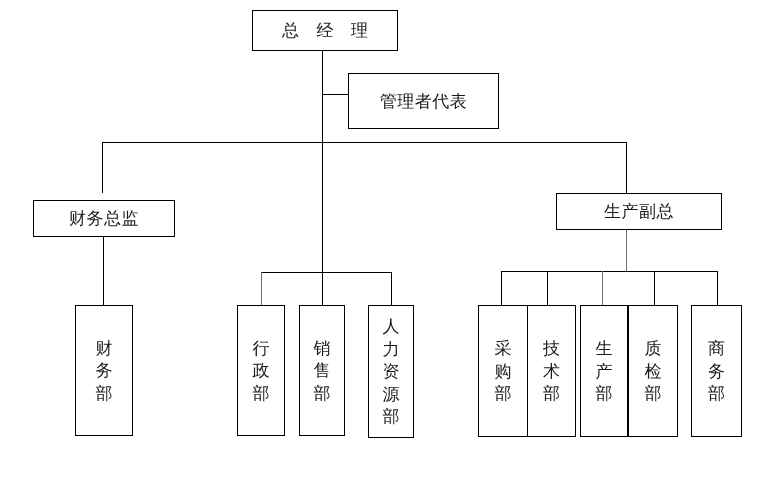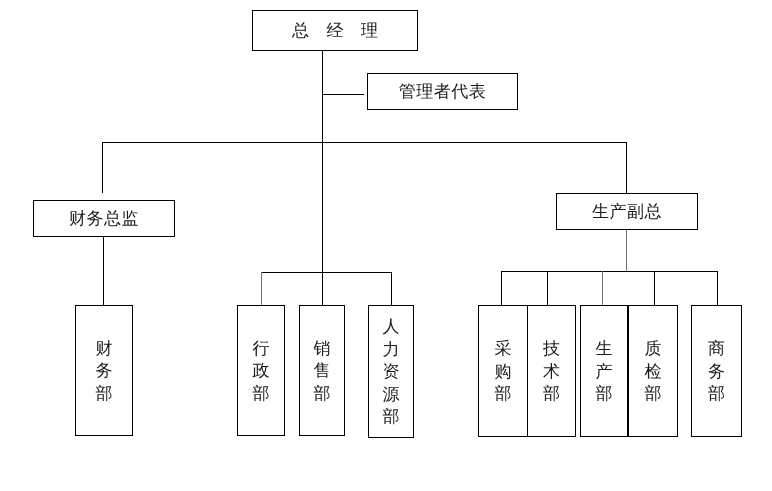--- a/index.html
+++ b/index.html
@@ -86,33 +86,33 @@
   <div class="line v" style="left:391px; top:272px; height:33px;"></div>
 
   <div class="line v grey" style="left:626px; top:230px; height:42px;"></div>
   <div class="line h" style="left:501px; top:271px; width:216px;"></div>
   <div class="line v" style="left:501px; top:271px; height:34px;"></div>
   <div class="line v" style="left:547px; top:271px; height:34px;"></div>
   <div class="line v grey" style="left:602px; top:271px; height:34px;"></div>
   <div class="line v" style="left:654px; top:271px; height:34px;"></div>
   <div class="line v" style="left:717px; top:271px; height:34px;"></div>
 
-  <div class="node" style="left:252px; top:10px; width:166px; height:41px;">
+  <div class="node" style="left:252px; top:10px; width:146px; height:41px;">
     <span class="node-label h-label wide">总 经 理</span>
   </div>
 
-  <div class="node" style="left:367px; top:73px; width:151px; height:37px;">
+  <div class="node" style="left:348px; top:73px; width:151px; height:56px;">
     <span class="node-label h-label">管理者代表</span>
   </div>
 
   <div class="node" style="left:33px; top:200px; width:142px; height:37px;">
     <span class="node-label h-label">财务总监</span>
   </div>
 
-  <div class="node" style="left:556px; top:193px; width:142px; height:37px;font-family:Liberation Serif, serif;">
+  <div class="node" style="left:556px; top:193px; width:166px; height:37px;font-family:Liberation Serif, serif;">
     <span class="node-label h-label">生产副总</span>
   </div>
 
   <div class="node" style="left:75px; top:305px; width:58px; height:131px;">
     <span class="node-label v-label"><span>财</span><span>务</span><span>部</span></span>
   </div>
 
   <div class="node" style="left:237px; top:305px; width:48px; height:131px;">
     <span class="node-label v-label"><span>行</span><span>政</span><span>部</span></span>
   </div>

